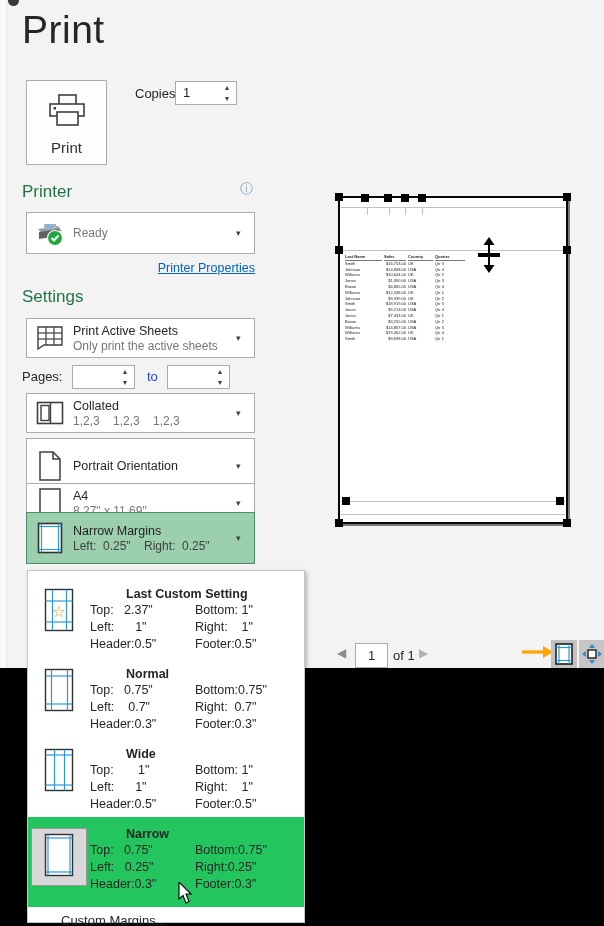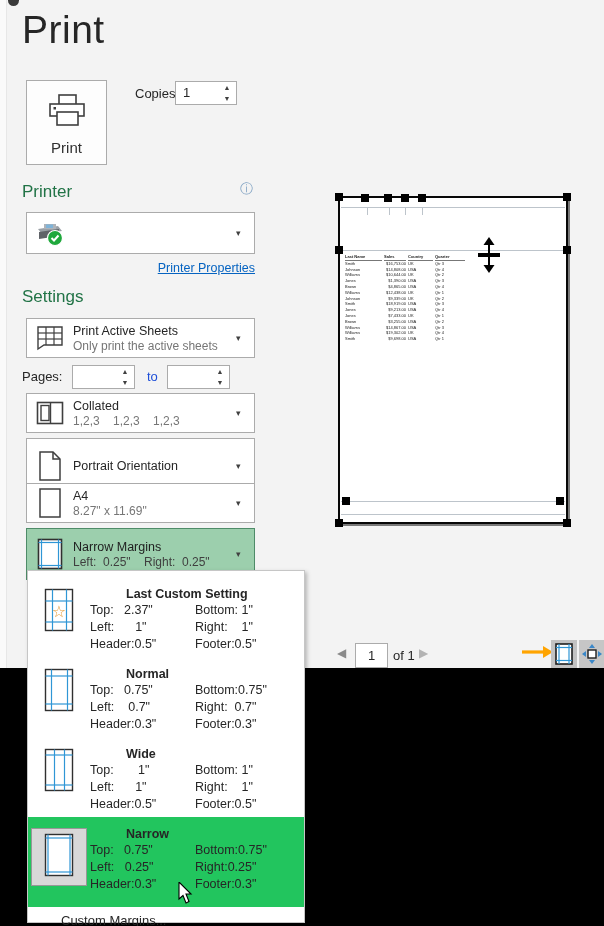--- a/index.html
+++ b/index.html
@@ -113,20 +113,21 @@
       <svg width="32" height="28" viewBox="0 0 32 28">
         <polygon points="4,10 24,7 28,12 8,15" fill="#9aa0a6"></polygon>
         <polygon points="5,13 25,10 25,17 5,20" fill="#5f6368"></polygon>
         <rect x="10" y="5" width="12" height="5" fill="#aeb3b9"></rect>
         <rect x="12" y="5.5" width="7" height="3.5" fill="#7fb3d8"></rect>
         <circle cx="21" cy="19" r="7.5" fill="#1fa83c" stroke="#fff" stroke-width="1.2"></circle>
         <polyline points="17.5,19 20,21.5 24.5,16.5" fill="none" stroke="#fff" stroke-width="2"></polyline>
       </svg>
     </span>
     <span class="tx">
+      <div class="t2">Ready</div>
     </span>
     <span class="caret">▾</span>
   </div>
 
   <div class="printer-props">Printer Properties</div>
 
   <div class="sec-head" style="left:22px; top:287px;">Settings</div>
 
   <div class="ctrl" style="top:318px; height:40px;">
     <span class="ic">
@@ -192,21 +193,21 @@
         <rect x="2" y="2" width="20" height="28" fill="#fff" stroke="#3f3f3f" stroke-width="1.5"></rect>
       </svg>
     </span>
     <span class="tx">
       <div class="t1">A4</div>
       <div class="t2 pre">8.27" x 11.69"</div>
     </span>
     <span class="caret">▾</span>
   </div>
 
-  <div class="ctrl green" style="top:528px; height:52px;">
+  <div class="ctrl green" style="top:512px; height:52px;">
     <span class="ic">
       <svg width="26" height="32" viewBox="0 0 26 32">
         <rect x="1.5" y="1.5" width="23" height="29" fill="#fff" stroke="#303030" stroke-width="1.6"></rect>
         <line x1="4.5" y1="1.5" x2="4.5" y2="30.5" stroke="#2f96d6" stroke-width="1.2"></line>
         <line x1="21.5" y1="1.5" x2="21.5" y2="30.5" stroke="#2f96d6" stroke-width="1.2"></line>
         <line x1="1.5" y1="4.5" x2="24.5" y2="4.5" stroke="#2f96d6" stroke-width="1.2"></line>
         <line x1="1.5" y1="27.5" x2="24.5" y2="27.5" stroke="#2f96d6" stroke-width="1.2"></line>
       </svg>
     </span>
     <span class="tx">

